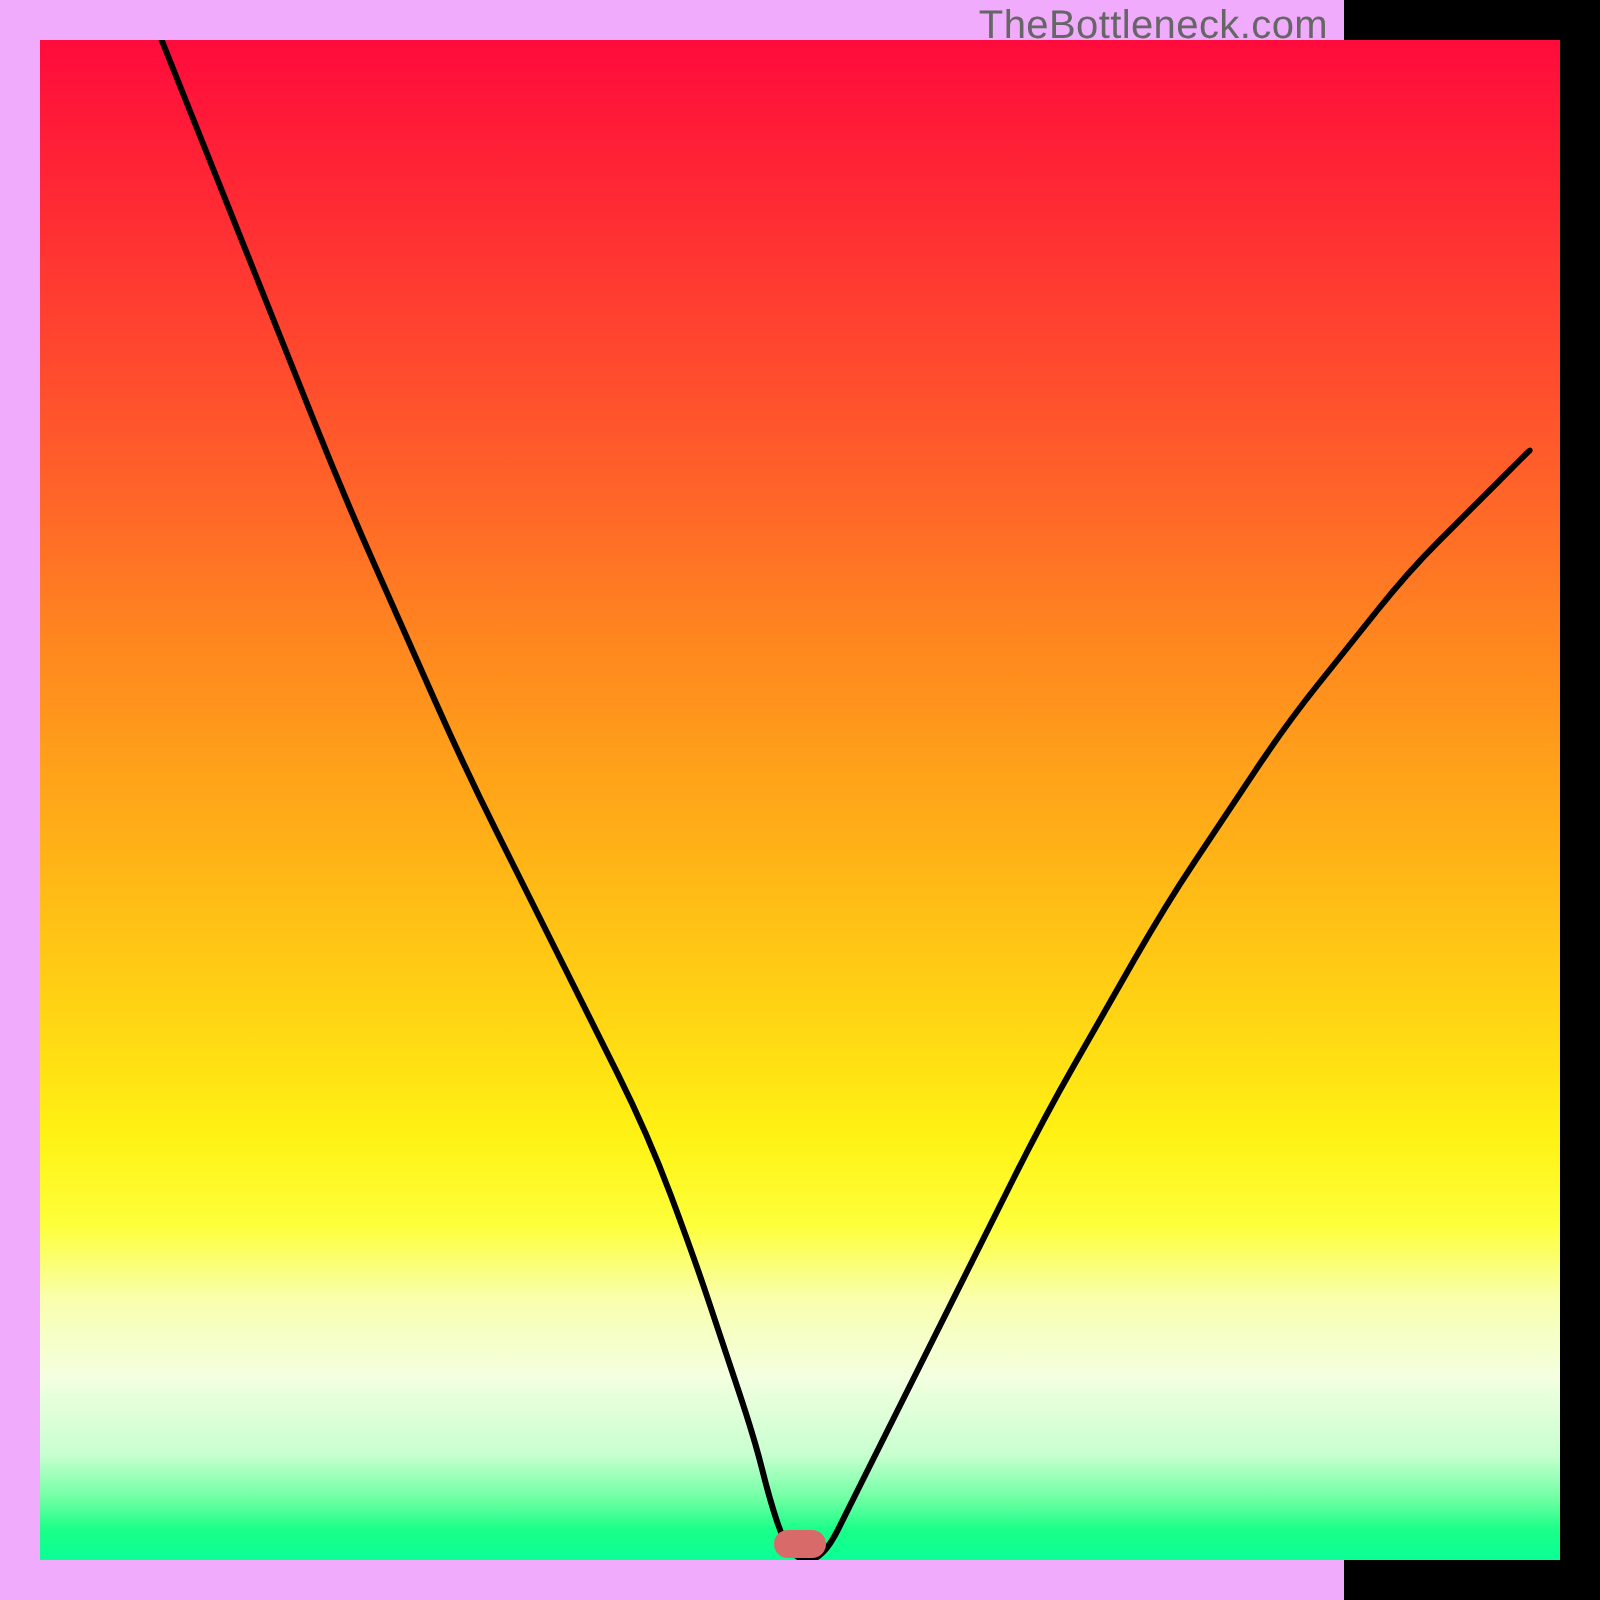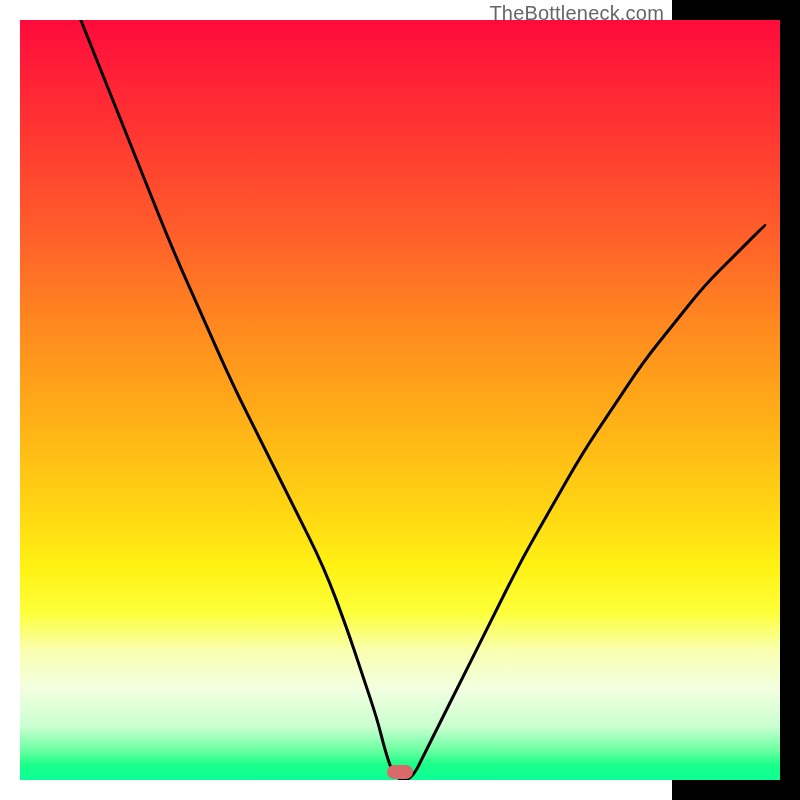--- a/index.html
+++ b/index.html
@@ -8,21 +8,21 @@
     width: 800px;
     height: 800px;
     background: #000;
     overflow: hidden;
     font-family: Arial, Helvetica, sans-serif;
   }
   .frame {
     position: relative;
     width: 672px;
     height: 800px;
-    background: #ffffff;
+    background: #f0abfc;
   }
   .plot {
     position: absolute;
     left: 20px;
     top: 20px;
     width: 760px;
     height: 760px;
     background: linear-gradient(
       to bottom,
       #ff0b3c 0%,

